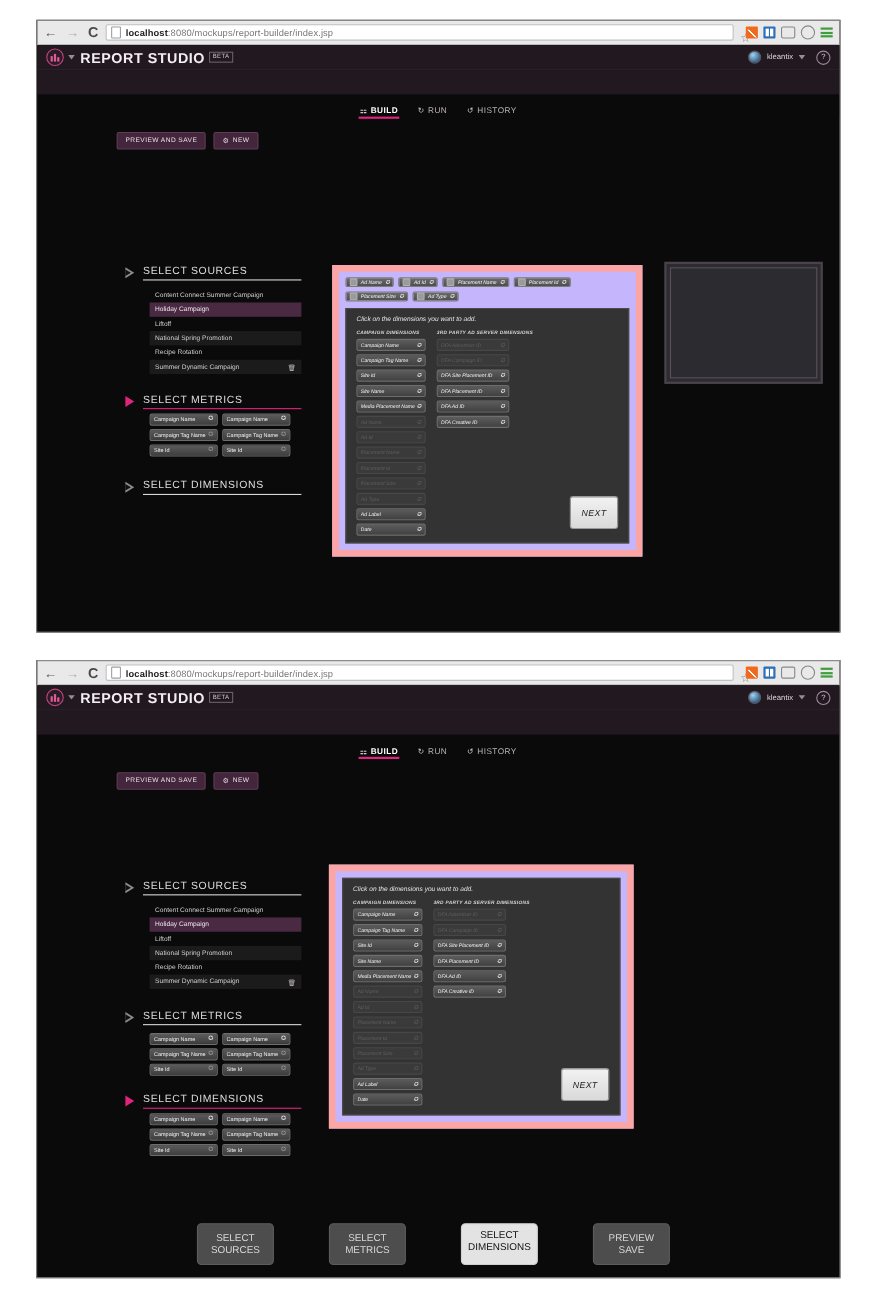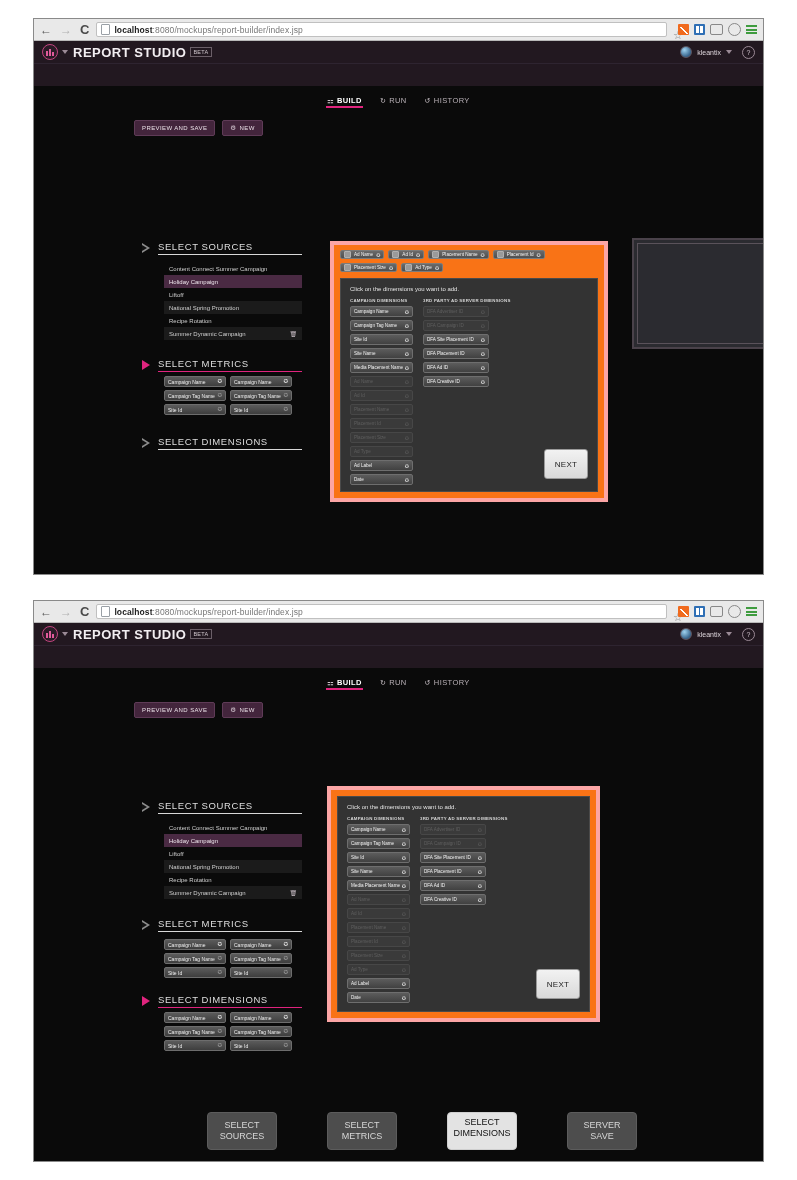--- a/index.html
+++ b/index.html
@@ -54,21 +54,21 @@
   .uname{font-size:7px;color:#ded6dc;}
   .help{width:11px;height:11px;border-radius:50%;border:1.2px solid #9b8a96;color:#cfc2cb;font-size:7px;display:flex;align-items:center;justify-content:center;line-height:1;}
 
   .hero{height:22px;background:#221820;}
   .tabs{height:22px;display:flex;justify-content:center;align-items:flex-end;gap:18px;background:#0a0a0a;}
   .tab{font-size:7.5px;color:#b9b1b7;padding-bottom:3px;display:flex;align-items:center;gap:3px;letter-spacing:.4px;position:relative;}
   .tab.active{color:#fff;font-weight:bold;}
   .tab.active:after{content:"";position:absolute;left:-1px;right:-1px;bottom:0;height:1.6px;background:#e0247e;}
   .tab .tico{font-size:7px;color:#cfc6cc;}
 
-  .workspace{position:relative;margin-left:28px;}
+  .workspace{position:relative;}
 
   
   .btnrow{display:flex;gap:7px;padding-left:72px;padding-top:12px;}
   .btn-pill{background:#43253c;border:1px solid #5f3b57;color:#e9dfe6;font-size:6px;letter-spacing:.4px;padding:3px 7px;border-radius:2px;display:flex;align-items:center;gap:3px;}
   .btn-pill .gear{font-size:6.5px;color:#ddd1da;}
 
   
   .leftcol{position:absolute;left:80px;width:160px;}
   .sect{margin-bottom:0;}
   .sect-head{display:flex;align-items:center;gap:8px;margin-bottom:3px;}
@@ -86,21 +86,21 @@
   .srcitem.sel{background:#4a2a43;color:#efe6ed;}
   .srcitem .trash{position:absolute;right:5px;font-size:6px;color:#cbc0c8;}
 
   .chipgrid{margin-left:22px;margin-top:4px;display:grid;grid-template-columns:62px 62px;gap:3px 4px;}
   .chip{height:11px;border-radius:2px;background:linear-gradient(#5b5b5b,#3e3e3e);border:1px solid #6d6d6d;display:flex;align-items:center;padding:0 3px;box-sizing:border-box;}
   .chip .lbl{font-size:5px;color:#f0f0f0;white-space:nowrap;overflow:hidden;flex:1;}
   .chip .x{font-size:5.5px;color:#d9d9d9;line-height:1;}
   .chip .x.dim{color:#8e8e8e;}
 
   
-  .centerpanel{position:absolute;background:#f97316;border:4px solid #fca5a5;}
+  .centerpanel{position:absolute;background:#c4b5fd;border:6px solid #fca5a5;font-style:italic;}
   .topchips{position:absolute;left:0;top:0;right:0;padding:5px 6px;display:flex;flex-wrap:wrap;gap:4px;}
   .tchip{height:9px;border-radius:2px;background:linear-gradient(#6a6a6a,#4f4f4f);border:1px solid #7b7b7b;display:flex;align-items:center;padding:0 3px;box-sizing:border-box;gap:3px;}
   .tchip .sq{width:5px;height:5px;background:#9a9a9a;border:1px solid #b0b0b0;border-radius:1px;flex:none;}
   .tchip .lbl{font-size:4.6px;color:#f4f4f4;white-space:nowrap;}
   .tchip .x{font-size:5px;color:#dcdcdc;}
 
   .dimbox{background:#333333;position:absolute;border:1px solid #4a4a4a;box-sizing:border-box;}
   .dim-hint{font-size:6px;color:#e3e3e3;padding:7px 0 6px 9px;}
   .dim-cols{display:flex;padding-left:9px;gap:10px;}
   .dim-col{width:63px;}
@@ -669,21 +669,21 @@
           <div class="navbtn">
               <span>SELECT SOURCES</span>
             </div>
           <div class="navbtn">
               <span>SELECT METRICS</span>
             </div>
           <div class="navbtn on">
               <span>SELECT DIMENSIONS</span>
             </div>
           <div class="navbtn">
-              <span>SERVER SAVE</span>
+              <span>PREVIEW SAVE</span>
             </div>
         </div>
 
       </div>
     </div>
   </div>
 
 </div>
 
 </body></html>

